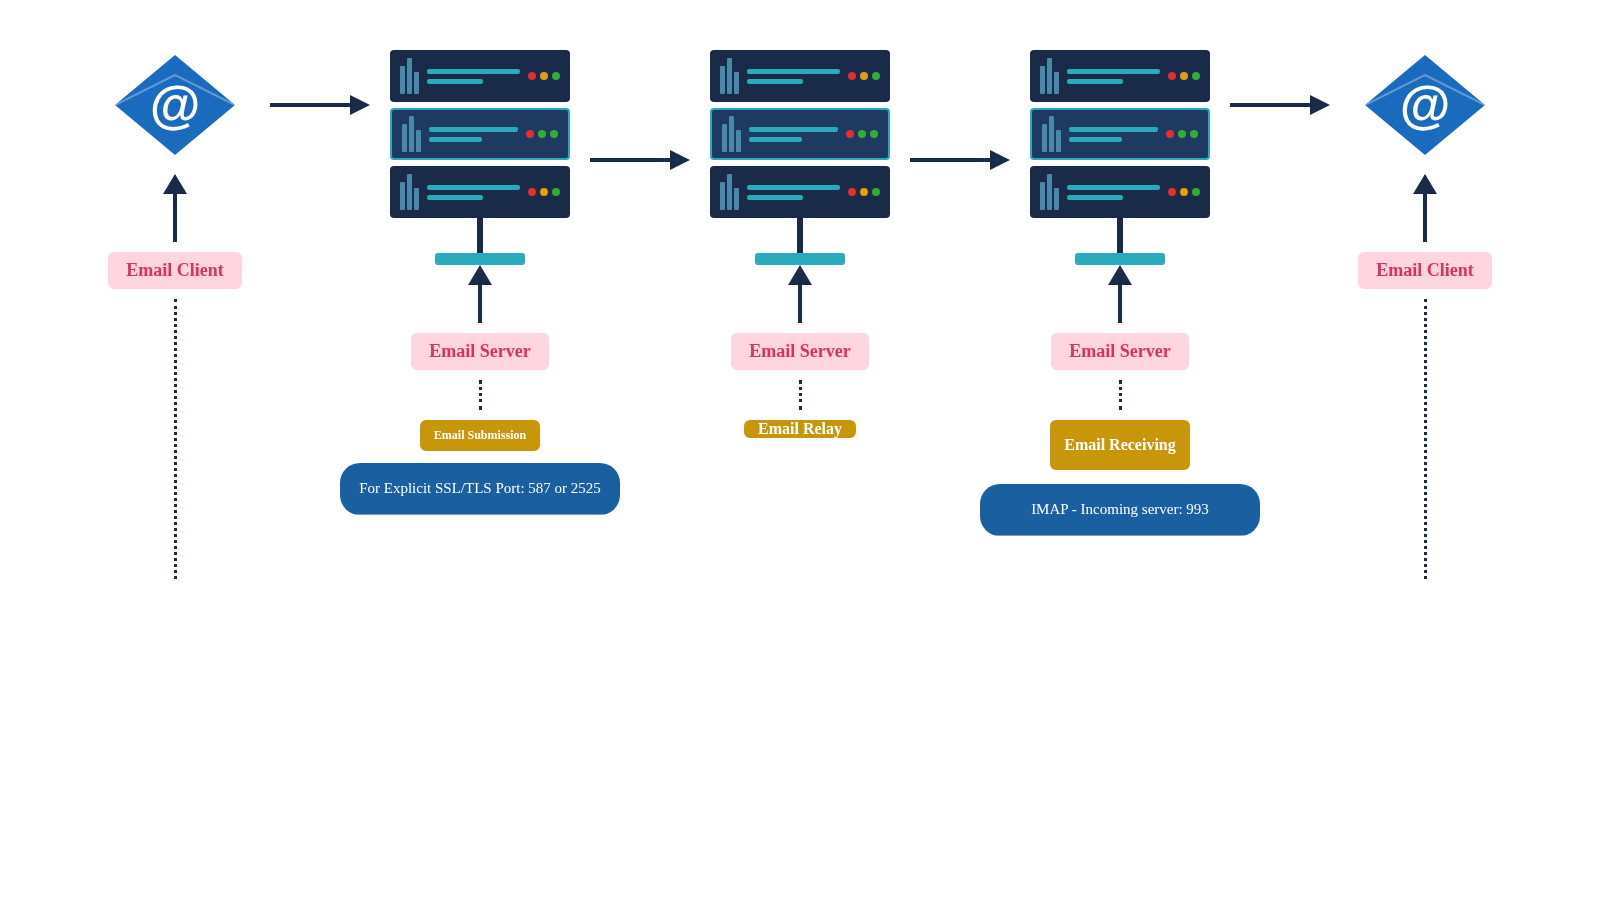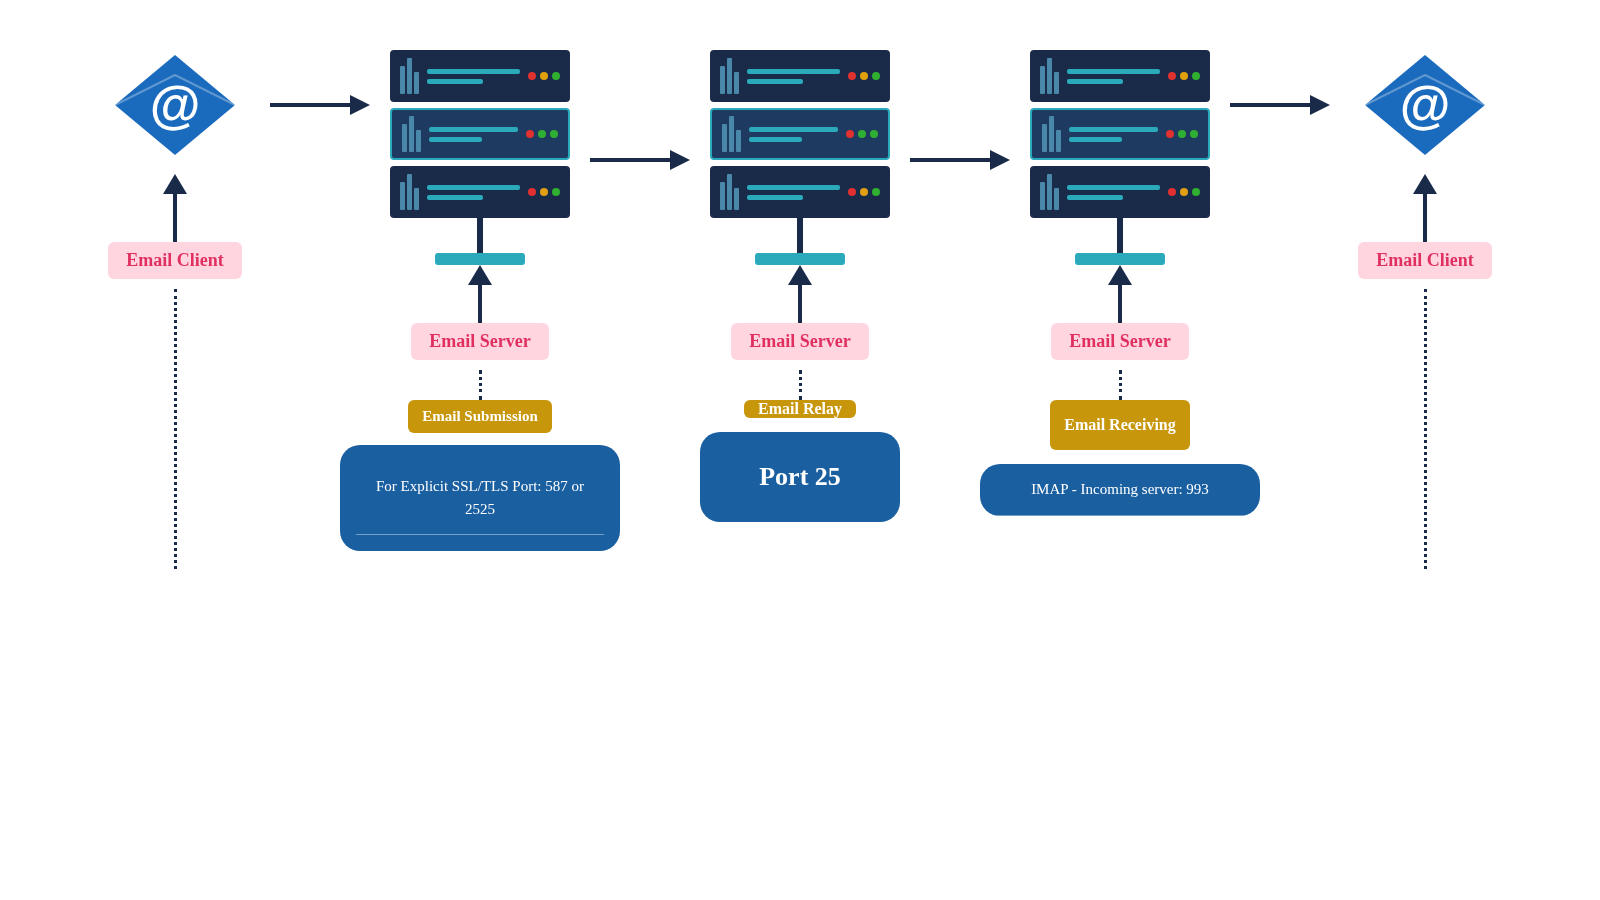--- a/index.html
+++ b/index.html
@@ -78,20 +78,21 @@
       height: 220px;
       margin: 0 auto;
     }
 
     .label-badge {
       padding: 8px 18px;
       border-radius: 6px;
       font-size: 18px;
       font-weight: bold;
       text-align: center;
+      margin-top: 10px;
     }
 
     .label-pink {
       background: #ffd6e0;
       color: #e03060;
     }
     .label-gold {
       background: #c8960a;
       color: #fff;
     }
@@ -99,21 +100,21 @@
     .info-box {
       background: #1a5fa0;
       border-radius: 20px;
       color: #fff;
       text-align: center;
       margin-top: 14px;
     }
 
     .info-box-submission {
       width: 280px;
-      padding: 16px;
+      padding: 0;
       overflow: hidden;
     }
 
     .info-box-relay {
       width: 200px;
       padding: 30px 20px;
       font-size: 26px;
       font-weight: bold;
     }
 
@@ -261,21 +262,21 @@
 
       <div class="up-arrow">
         <div class="up-arrow-head"></div>
         <div class="up-arrow-line" style="height:40px;"></div>
       </div>
 
       <div class="label-badge label-pink">Email Server</div>
 
       <div class="dotted-line" style="height:30px; margin-top:10px;"></div>
 
-      <div class="label-badge label-gold" style="font-size:15px; padding:8px 14px;">Email Submission</div>
+      <div class="label-badge label-gold" style="font-size:12px; padding:8px 14px;">Email Submission</div>
 
       <div class="info-box info-box-submission" style="margin-top:12px;">
         <div class="info-section">For Explicit SSL/TLS Port: 587 or 2525</div>
         <hr class="info-divider">
       </div>
     </div>
 
     <div style="display:flex; align-items:center; height:220px;">
       <svg width="100" height="30" viewBox="0 0 100 30">
         <line x1="0" y1="15" x2="80" y2="15" stroke="#1a2b4a" stroke-width="4"></line>
@@ -336,23 +337,20 @@
       </div>
       <div style="width:6px;height:35px;background:#1a2b4a;"></div>
       <div style="width:90px;height:12px;background:#2aaabb;border-radius:3px;"></div>
       <div class="up-arrow">
         <div class="up-arrow-head"></div>
         <div class="up-arrow-line" style="height:40px;"></div>
       </div>
       <div class="label-badge label-pink">Email Server</div>
       <div class="dotted-line" style="height:30px; margin-top:10px;"></div>
       <div class="label-badge label-gold" style="font-size:16px; padding:0 14px;">Email Relay</div>
-      <div class="info-box info-box-relay">
-        <span>Port 25</span>
-      </div>
     </div>
 
     <div style="display:flex; align-items:center; height:220px;">
       <svg width="100" height="30" viewBox="0 0 100 30">
         <line x1="0" y1="15" x2="80" y2="15" stroke="#1a2b4a" stroke-width="4"></line>
         <polygon points="80,5 100,15 80,25" fill="#1a2b4a"></polygon>
       </svg>
     </div>
 
     <div class="node" style="width:220px; align-items:center;">

